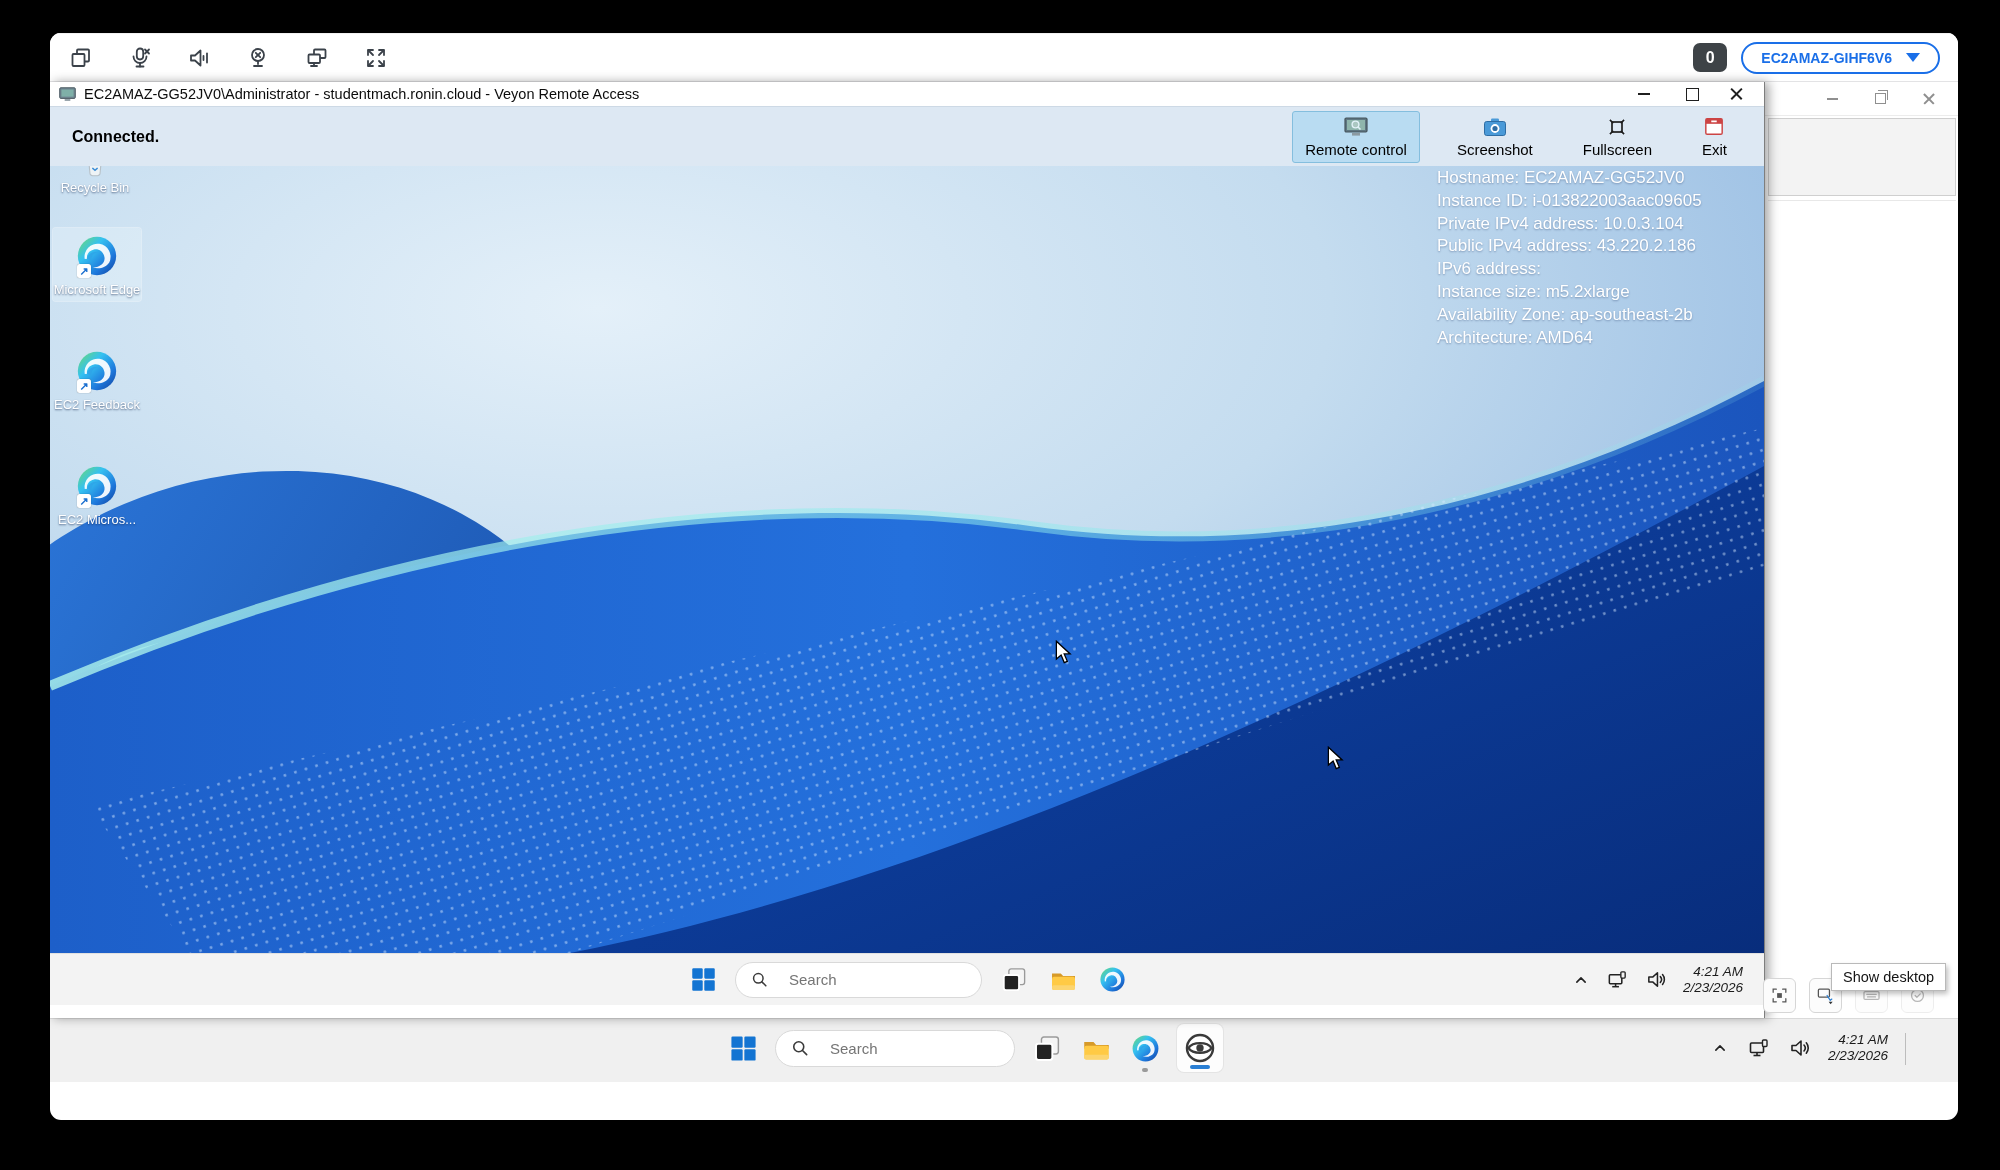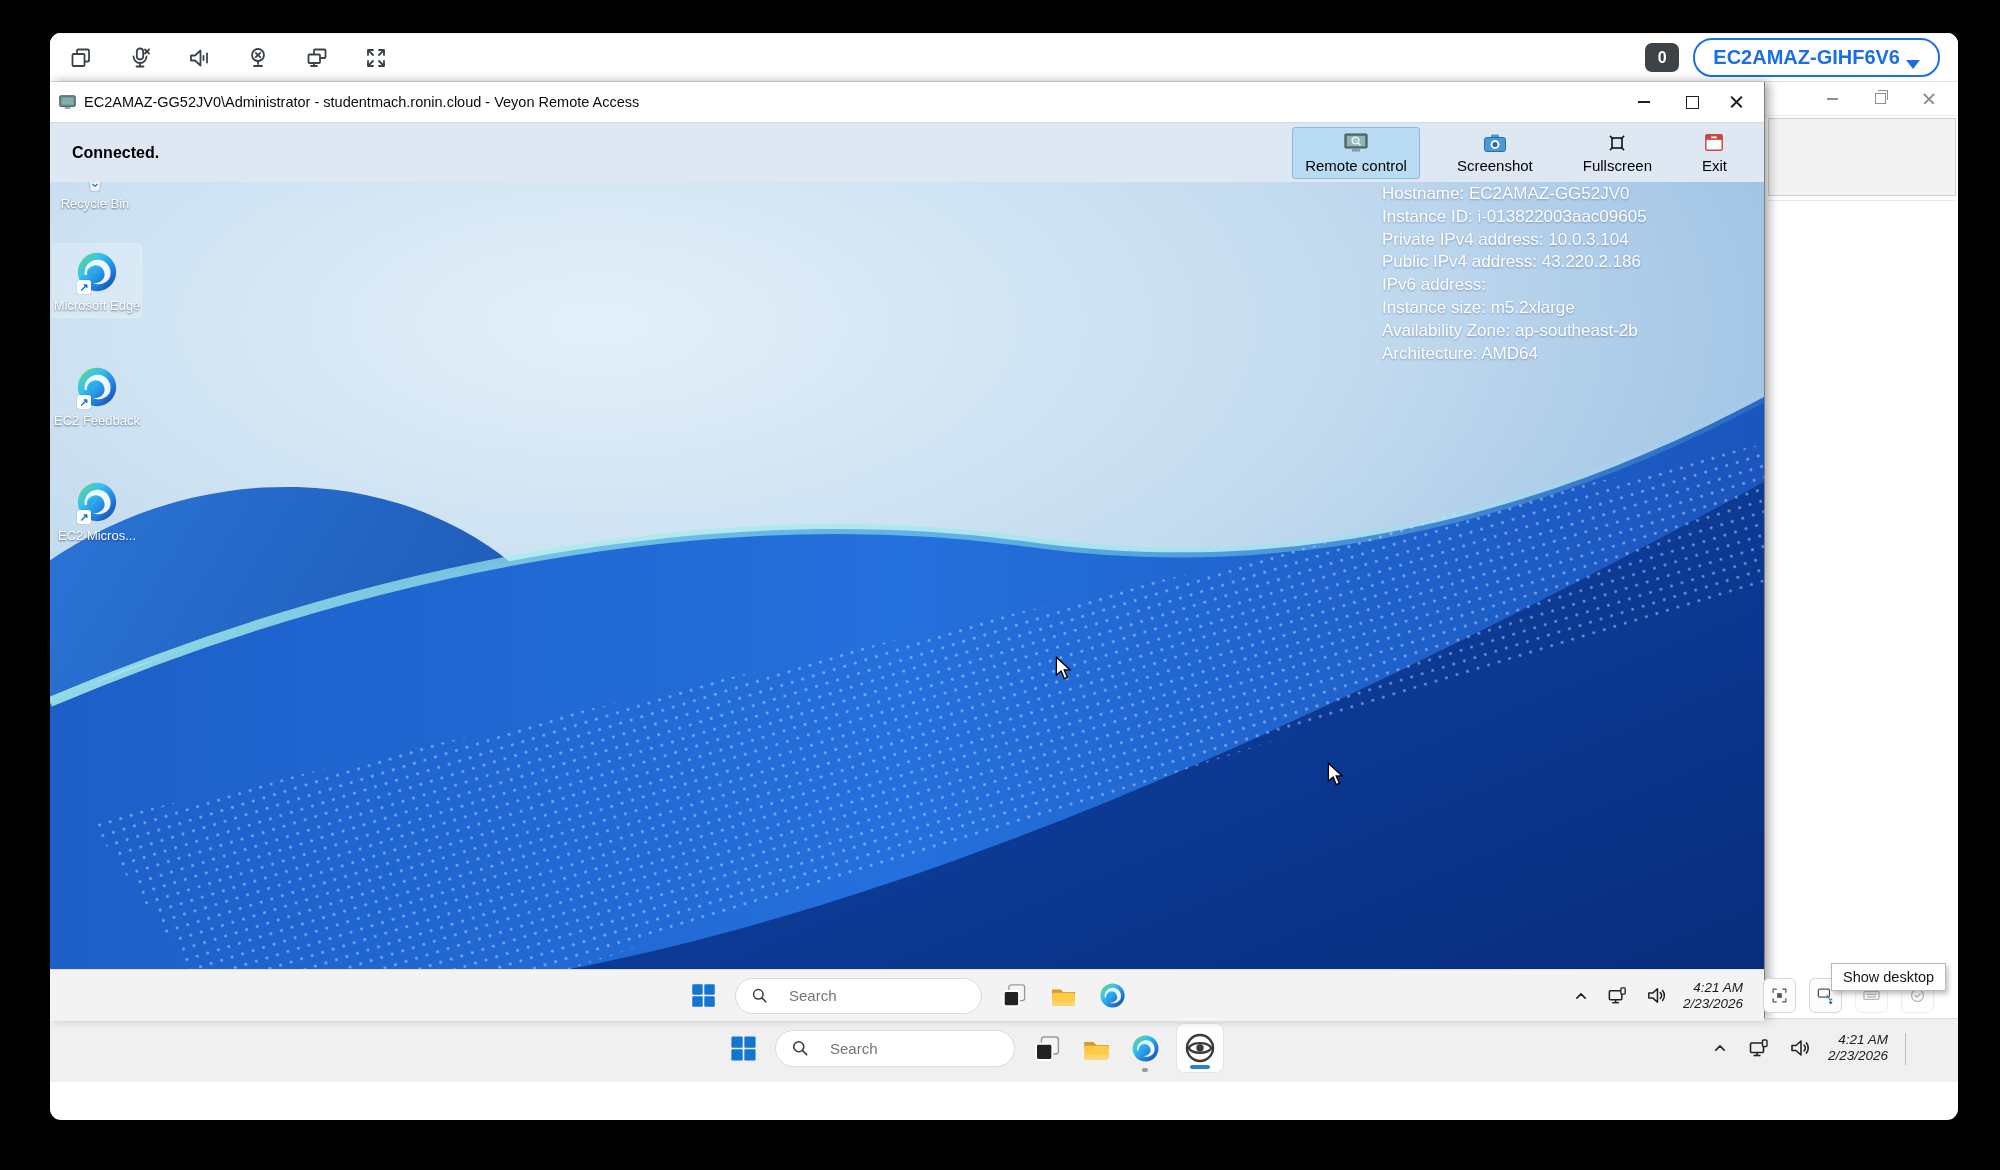--- a/index.html
+++ b/index.html
@@ -14,22 +14,22 @@
   .tl{width:14px;height:14px;border-radius:50%;background:#d6d6da;border:1px solid #c7c7cc;margin-right:9px;}
   .mac-title{margin-left:22px;color:#a4a4ab;font-weight:bold;font-size:15px;letter-spacing:.2px;}
   .dcv-toolbar{height:47px;border-top:1px solid #f1f1f1;border-bottom:1px solid #e3e3e5;
                display:flex;align-items:center;padding:0 18px;background:#fff;}
   .dcv-tools{display:flex;align-items:center;gap:33px;}
   .tool-btn{width:26px;height:26px;display:flex;align-items:center;justify-content:center;cursor:default;}
   .tool-btn svg{stroke:#3b424a;fill:none;stroke-width:1.8;stroke-linecap:round;stroke-linejoin:round;}
   .dcv-spacer{flex:1;}
   .badge{min-width:22px;height:29px;padding:0 6px;background:#3e4347;color:#fff;border-radius:7px;
          display:flex;align-items:center;justify-content:center;font-size:16px;font-weight:bold;margin-right:14px;}
-  .host-pill{display:flex;align-items:flex-end;gap:6px;border:2px solid #1a6fe8;border-radius:19px;
-             padding:6px 18px;color:#1a6fe8;font-weight:bold;font-size:20px;background:#fff;}
+  .host-pill{display:flex;align-items:center;gap:14px;border:2px solid #1a6fe8;border-radius:19px;
+             padding:6px 18px;color:#1a6fe8;font-weight:bold;font-size:14px;background:#fff;}
   .caret-down{width:0;height:0;border-left:7px solid transparent;border-right:7px solid transparent;border-top:9px solid #1a6fe8;}
 
   
   .host-area{position:relative;height:999px;background:#e9e9e9;}
 
   
   .bg-window{position:absolute;left:1714px;top:0;width:194px;height:936px;background:#fff;
              border-left:1px solid #9f9f9f;z-index:1;}
   .bg-titlebar{height:33px;display:flex;align-items:center;justify-content:flex-end;gap:37px;
                padding-right:24px;border-bottom:1px solid #ececec;}
@@ -64,21 +64,21 @@
   .veyon-task{width:46px;height:48px;background:#fdfdfd;border-radius:7px;box-shadow:0 0 0 1px #e4e4e4;
               display:flex;align-items:center;justify-content:center;position:relative;}
   .veyon-task .bar{position:absolute;bottom:3px;left:50%;transform:translateX(-50%);width:20px;height:4px;border-radius:2px;background:#2a7fd4;}
   .ht-tray{position:absolute;right:70px;top:0;height:58px;display:flex;align-items:center;gap:15px;}
   .clock{font-size:13.5px;color:#1c1c1c;text-align:right;line-height:16px;font-style:italic;}
   .ht-divider{position:absolute;right:52px;top:14px;height:32px;width:1px;background:#bdbdbd;}
 
   
   .veyon-window{position:absolute;left:0;top:0;width:1714px;height:936px;background:#fff;z-index:5;
                 border-right:1px solid #7e7e7e;box-shadow:4px 0 10px rgba(0,0,0,.35);}
-  .v-titlebar{height:40px;display:flex;align-items:center;padding-left:9px;background:#fff;}
+  .v-titlebar{height:24px;display:flex;align-items:center;padding-left:9px;background:#fff;}
   .v-title{margin-left:8px;font-size:14.5px;color:#0c0c0c;}
   .v-controls{margin-left:auto;display:flex;align-items:center;height:100%;}
   .v-ctl{width:48px;height:100%;display:flex;align-items:center;justify-content:center;}
   .c-min{width:12px;height:2px;background:#1f1f1f;}
   .c-max{width:11px;height:11px;border:1.6px solid #1f1f1f;}
   .c-close{position:relative;width:13px;height:13px;margin-right:8px;}
   .c-close::before,.c-close::after{content:"";position:absolute;left:-1px;top:5.5px;width:15px;height:1.8px;background:#1f1f1f;}
   .c-close::before{transform:rotate(45deg);} .c-close::after{transform:rotate(-45deg);}
 
   .v-toolbar{height:60px;background:#dde8f3;border-top:1px solid #cdd9e5;display:flex;align-items:center;padding:0 22px;box-sizing:border-box;}
@@ -94,21 +94,21 @@
   .desk-icon{position:absolute;width:88px;display:flex;flex-direction:column;align-items:center;gap:3px;
              padding:5px 0 4px 0;border-radius:3px;}
   .desk-icon.selected{background:rgba(235,245,252,.35);box-shadow:0 0 0 1px rgba(255,255,255,.35);}
   .desk-label{color:#fff;font-size:13px;line-height:15px;text-align:center;text-shadow:0 1px 2px rgba(20,40,80,.65);}
   .edge-ball{position:relative;width:46px;height:46px;}
   .shortcut{position:absolute;left:3px;bottom:1px;width:14px;height:14px;background:#fff;border-radius:2.5px;
             display:flex;align-items:center;justify-content:center;box-shadow:0 0 1px rgba(0,0,0,.5);}
   .shortcut span{color:#1a6fd0;font-size:11px;line-height:11px;font-weight:bold;}
   .recycle{position:absolute;left:1px;top:-10px;width:88px;display:flex;flex-direction:column;align-items:center;gap:2px;}
 
-  .info-block{position:absolute;left:1332px;top:1px;width:310px;color:#fff;font-size:17px;line-height:22.8px;
+  .info-block{position:absolute;left:1387px;top:1px;width:310px;color:#fff;font-size:17px;line-height:22.8px;
               text-shadow:0 1px 2px rgba(15,35,80,.35);}
   .cursor{position:absolute;z-index:9;}
 
   .v-taskbar{height:52px;background:#f3f3f3;border-top:1px solid #e0e0e0;position:relative;box-sizing:border-box;}
   .vt-center{position:absolute;left:636px;top:0;height:100%;display:flex;align-items:center;gap:15px;}
   .vt-tray{position:absolute;right:21px;top:0;height:100%;display:flex;align-items:center;gap:13px;}
   .sp-inner{width:247px;height:36px;}
 </style>
 </head>
 <body>

